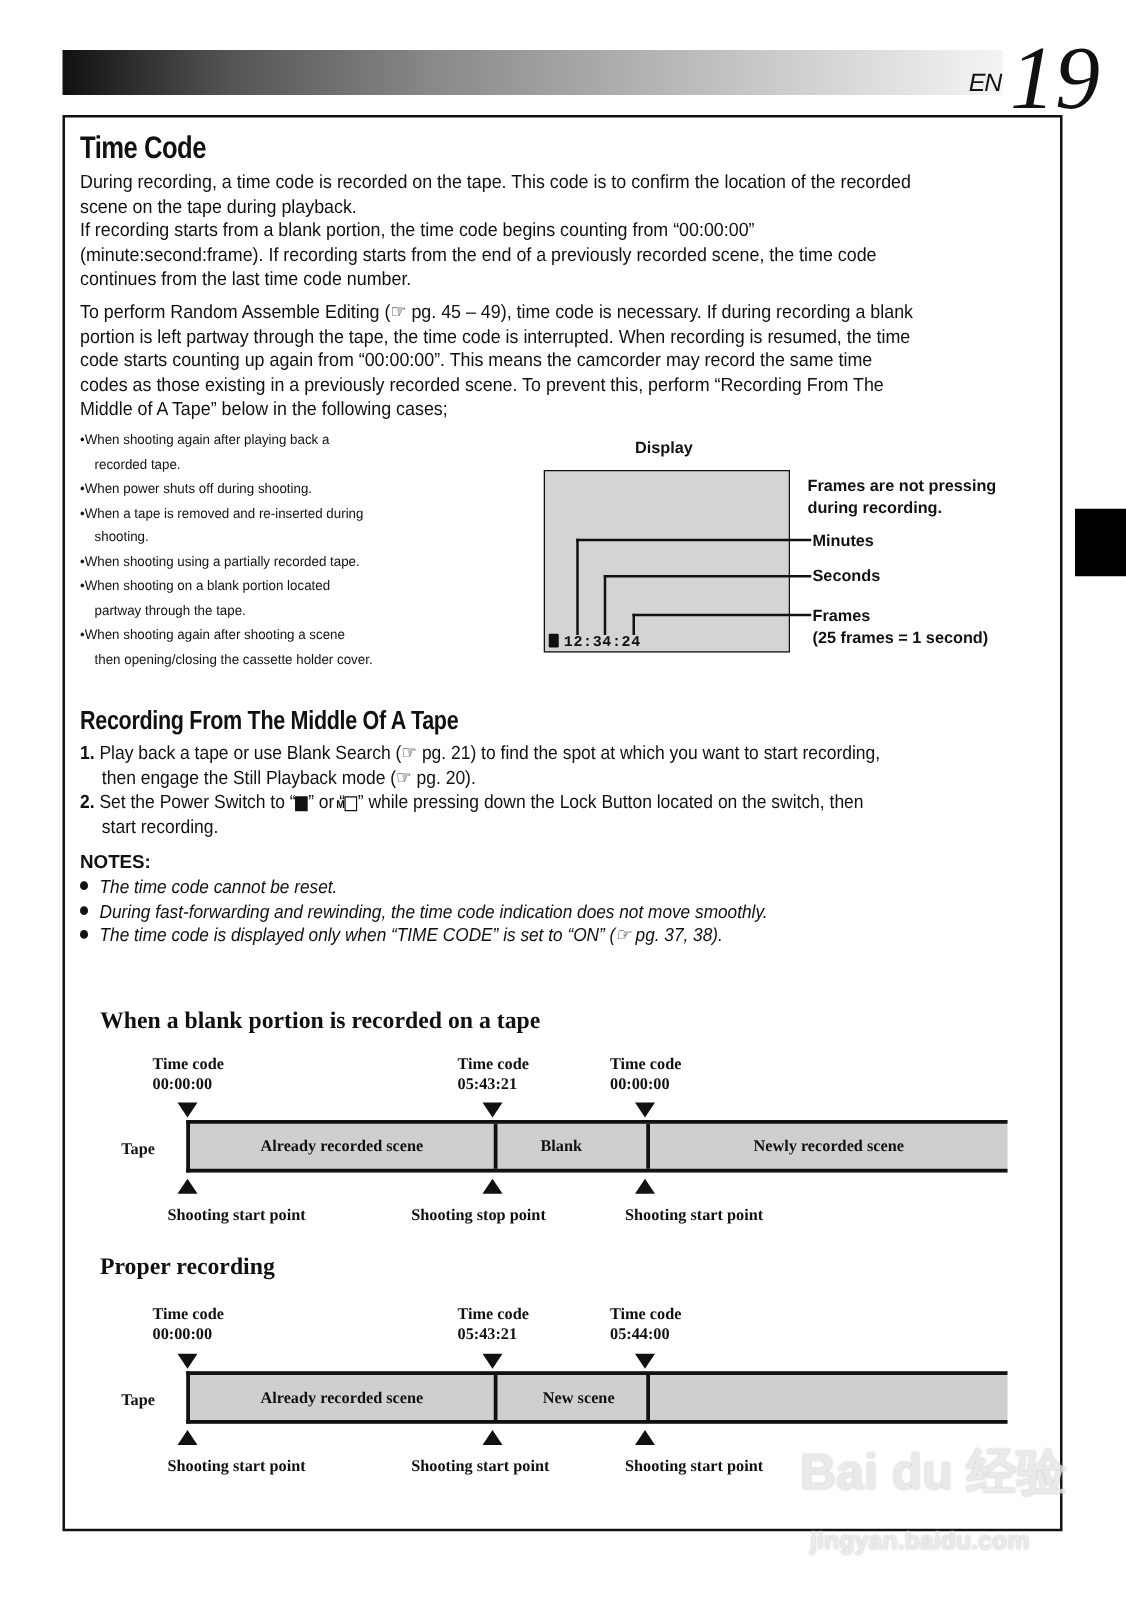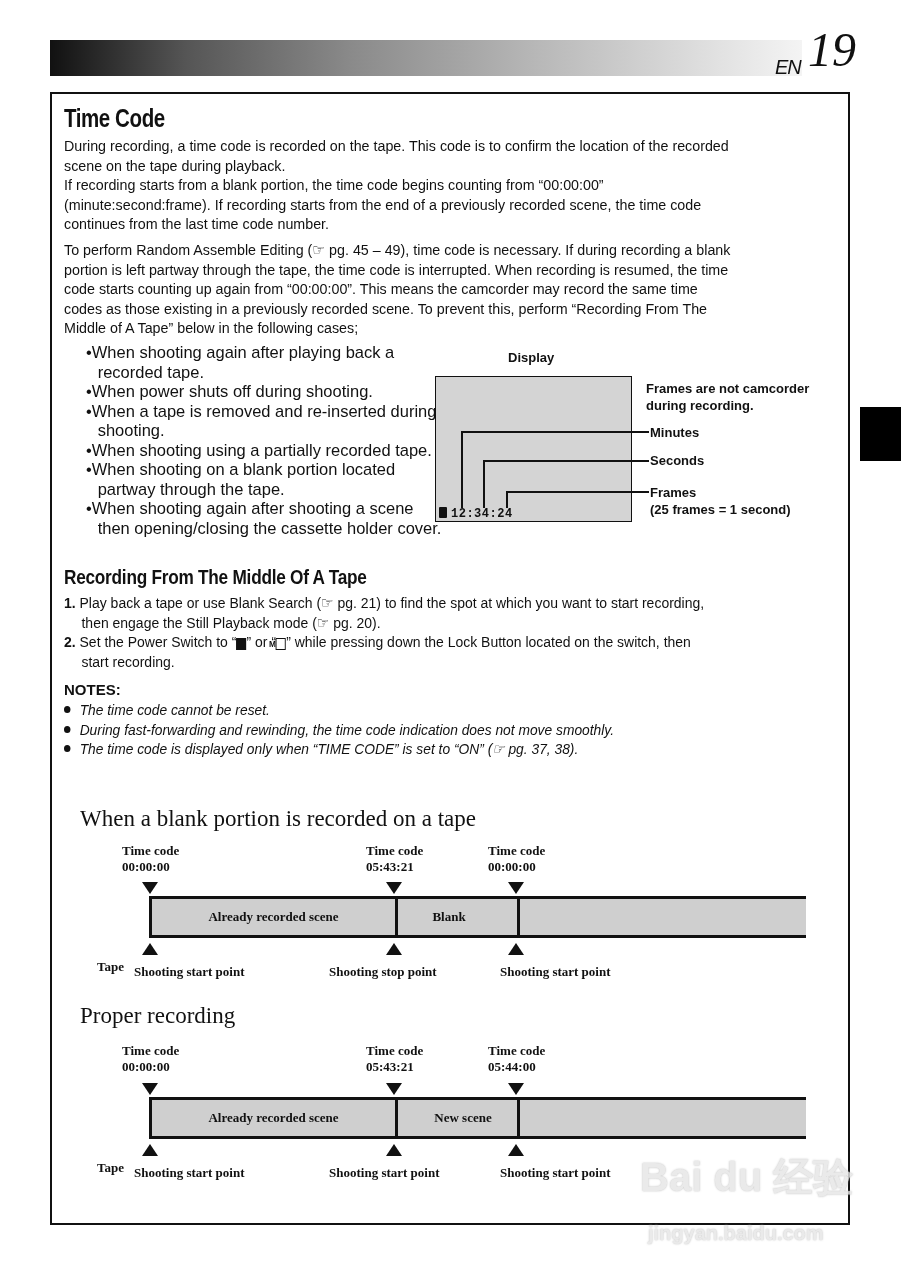--- a/index.html
+++ b/index.html
@@ -1,50 +1,50 @@
 <!DOCTYPE html>
 <html><head>
 <meta charset="utf-8">
 <style>
   html,body{margin:0;padding:0;background:#fff;}
   body{width:901px;height:1280px;position:relative;overflow:hidden;font-family:"Liberation Sans",sans-serif;color:#111;}
   .hdr-bar{position:absolute;left:50px;top:40px;width:752px;height:36px;background:linear-gradient(to right,#111 0%,#555 18%,#8a8a8a 40%,#b8b8b8 65%,#e0e0e0 88%,#f4f4f4 100%);}
   .pg-en{position:absolute;left:775px;top:56px;font-size:20px;font-family:"Liberation Sans",sans-serif;letter-spacing:-1px;font-style:italic;}
-  .pg-num{position:absolute;left:808px;top:26px;font-size:48px;font-style:italic;font-family:"Liberation Serif",serif;line-height:1;}
+  .pg-num{position:absolute;left:808px;top:26px;font-size:72px;font-style:italic;font-family:"Liberation Serif",serif;line-height:1;}
   .side-tab{position:absolute;left:860px;top:407px;width:41px;height:54px;background:#000;}
   .frame{position:absolute;left:50px;top:92px;width:800px;height:1133px;border:2px solid #111;box-sizing:border-box;}
   .h1{position:absolute;left:64px;top:104px;font-size:25px;font-weight:bold;font-family:"Liberation Sans",sans-serif;transform:scaleX(0.82);transform-origin:left;letter-spacing:-0.5px;}
   .p{position:absolute;left:64px;width:780px;font-size:15.2px;line-height:19.5px;font-family:"Liberation Sans",sans-serif;transform:scaleX(0.94);transform-origin:left;width:830px;}
-  .bullets{position:absolute;left:64px;top:343px;width:370px;font-size:17px;line-height:19.5px;margin-left:22px;}
+  .bullets{position:absolute;left:64px;top:343px;width:370px;font-size:11px;line-height:19.5px;}
   .bullets div{padding-left:12px;text-indent:-12px;transform:scaleX(0.97);transform-origin:left;white-space:nowrap;}
   .disp-label{position:absolute;left:508px;top:350px;font-size:13px;font-weight:bold;}
   .disp{position:absolute;left:435px;top:376px;width:197px;height:146px;background:#d4d4d4;border:1px solid #111;box-sizing:border-box;}
   .disp-tc{position:absolute;left:439px;top:507px;font-family:"Liberation Mono",monospace;font-size:12px;font-weight:bold;letter-spacing:0.5px;}
   .cass-icon{display:inline-block;width:8px;height:11px;background:#111;margin-right:4px;vertical-align:-1px;border-radius:1px;}
   .lead{position:absolute;background:#111;}
   .d-note{position:absolute;font-size:13px;font-weight:bold;line-height:17px;}
   .h2{position:absolute;left:64px;top:565px;font-size:21px;font-weight:bold;transform:scaleX(0.82);transform-origin:left;letter-spacing:-0.3px;}
   .steps{position:absolute;left:64px;top:593px;width:900px;font-size:15.2px;line-height:19.5px;transform:scaleX(0.92);transform-origin:left;}
   .steps .st{padding-left:19px;text-indent:-19px;}
   .steps b{font-weight:bold;}
   .sw-icon{display:inline-block;width:11px;height:12px;font-size:9px;line-height:12px;text-align:center;font-weight:bold;vertical-align:0px;}
   .sw-a{background:#111;color:#fff;}
   .sw-m{border:1px solid #111;color:#111;box-sizing:border-box;line-height:10px;}
   .notes-h{position:absolute;left:64px;top:681px;font-size:15px;font-weight:bold;}
   .notes{position:absolute;left:64px;top:700px;width:900px;font-size:15px;line-height:19.5px;font-style:italic;transform:scaleX(0.92);transform-origin:left;}
   .notes div{padding-left:17px;text-indent:-17px;}
   .dot{display:inline-block;width:7px;height:7px;border-radius:50%;background:#111;margin-right:10px;vertical-align:2px;}
-  .sec-title{position:absolute;left:80px;font-size:23px;font-weight:normal;font-family:"Liberation Serif",serif;}
+  .sec-title{position:absolute;left:80px;font-size:19px;font-weight:bold;font-family:"Liberation Serif",serif;}
   .tc{position:absolute;font-size:13px;font-weight:bold;line-height:16px;font-family:"Liberation Serif",serif;}
   .tri-down{position:absolute;width:0;height:0;border-left:8px solid transparent;border-right:8px solid transparent;border-top:12px solid #111;}
   .tri-up{position:absolute;width:0;height:0;border-left:8px solid transparent;border-right:8px solid transparent;border-bottom:12px solid #111;}
   .tape{position:absolute;left:149px;width:657px;height:42px;background:#cfcfcf;border-top:3px solid #111;border-bottom:3px solid #111;border-left:3px solid #111;box-sizing:border-box;}
   .tape-div{position:absolute;top:0;bottom:0;width:3px;background:#111;}
   .seg{position:absolute;top:0;height:36px;line-height:36px;text-align:center;font-size:13px;font-weight:bold;font-family:"Liberation Serif",serif;}
-  .tape-lbl{position:absolute;left:97px;font-size:13px;font-weight:bold;font-family:"Liberation Serif",serif;margin-top:48px;}
+  .tape-lbl{position:absolute;left:97px;font-size:13px;font-weight:bold;font-family:"Liberation Serif",serif;}
   .pt{position:absolute;font-size:13px;font-weight:bold;font-family:"Liberation Serif",serif;white-space:nowrap;}
   .wm{position:absolute;left:640px;top:1150px;color:#e6e6e6;font-size:40px;font-weight:bold;font-family:"Liberation Sans",sans-serif;text-shadow:0 0 2px #aaa;opacity:.8;}
   .wm2{position:absolute;left:648px;top:1222px;color:#e6e6e6;font-size:20px;font-weight:bold;text-shadow:0 0 2px #aaa;opacity:.8;}
 </style>
 </head>
 <body>
 
 <div class="hdr-bar"></div>
 <div class="pg-en">EN</div>
 <div class="pg-num">19</div>
@@ -81,21 +81,21 @@
 <div class="disp"></div>
 <div class="disp-tc"><span class="cass-icon"></span><span>12:34:24</span></div>
 
 <div class="lead" style="left:461px;top:431px;width:2px;height:77px;"></div>
 <div class="lead" style="left:461px;top:431px;width:188px;height:2px;"></div>
 <div class="lead" style="left:483px;top:460px;width:2px;height:48px;"></div>
 <div class="lead" style="left:483px;top:460px;width:166px;height:2px;"></div>
 <div class="lead" style="left:506px;top:491px;width:2px;height:17px;"></div>
 <div class="lead" style="left:506px;top:491px;width:143px;height:2px;"></div>
 <div class="d-note" style="left:646px;top:380px;">
-    <div>Frames are not camcorder</div>
+    <div>Frames are not pressing</div>
     <div>during recording.</div>
   </div>
 <div class="d-note" style="left:650px;top:424px;">Minutes</div>
 <div class="d-note" style="left:650px;top:452px;">Seconds</div>
 <div class="d-note" style="left:650px;top:484px;">
     <div>Frames</div>
     <div>(25 frames = 1 second)</div>
   </div>
 
 <div class="h2">Recording From The Middle Of A Tape</div>
@@ -126,20 +126,21 @@
   </div>
 <div class="tri-down" style="left:142px;top:882px;"></div>
 <div class="tri-down" style="left:386px;top:882px;"></div>
 <div class="tri-down" style="left:508px;top:882px;"></div>
 <div class="tape-lbl" style="top:911px;">Tape</div>
 <div class="tape" style="top:896px;">
   <div class="seg" style="left:0;width:243px;">Already recorded scene</div>
   <div class="tape-div" style="left:243px;"></div>
   <div class="seg" style="left:246px;width:102px;text-align:center;">Blank</div>
   <div class="tape-div" style="left:365px;"></div>
+  <div class="seg" style="left:368px;width:286px;">Newly recorded scene</div>
 </div>
 <div class="tri-up" style="left:142px;top:943px;"></div>
 <div class="tri-up" style="left:386px;top:943px;"></div>
 <div class="tri-up" style="left:508px;top:943px;"></div>
 <div class="pt" style="left:134px;top:964px;">Shooting start point</div>
 <div class="pt" style="left:329px;top:964px;">Shooting stop point</div>
 <div class="pt" style="left:500px;top:964px;">Shooting start point</div>
 
 <div class="sec-title" style="top:1003px;">Proper recording</div>
 <div class="tc" style="left:122px;top:1043px;">

